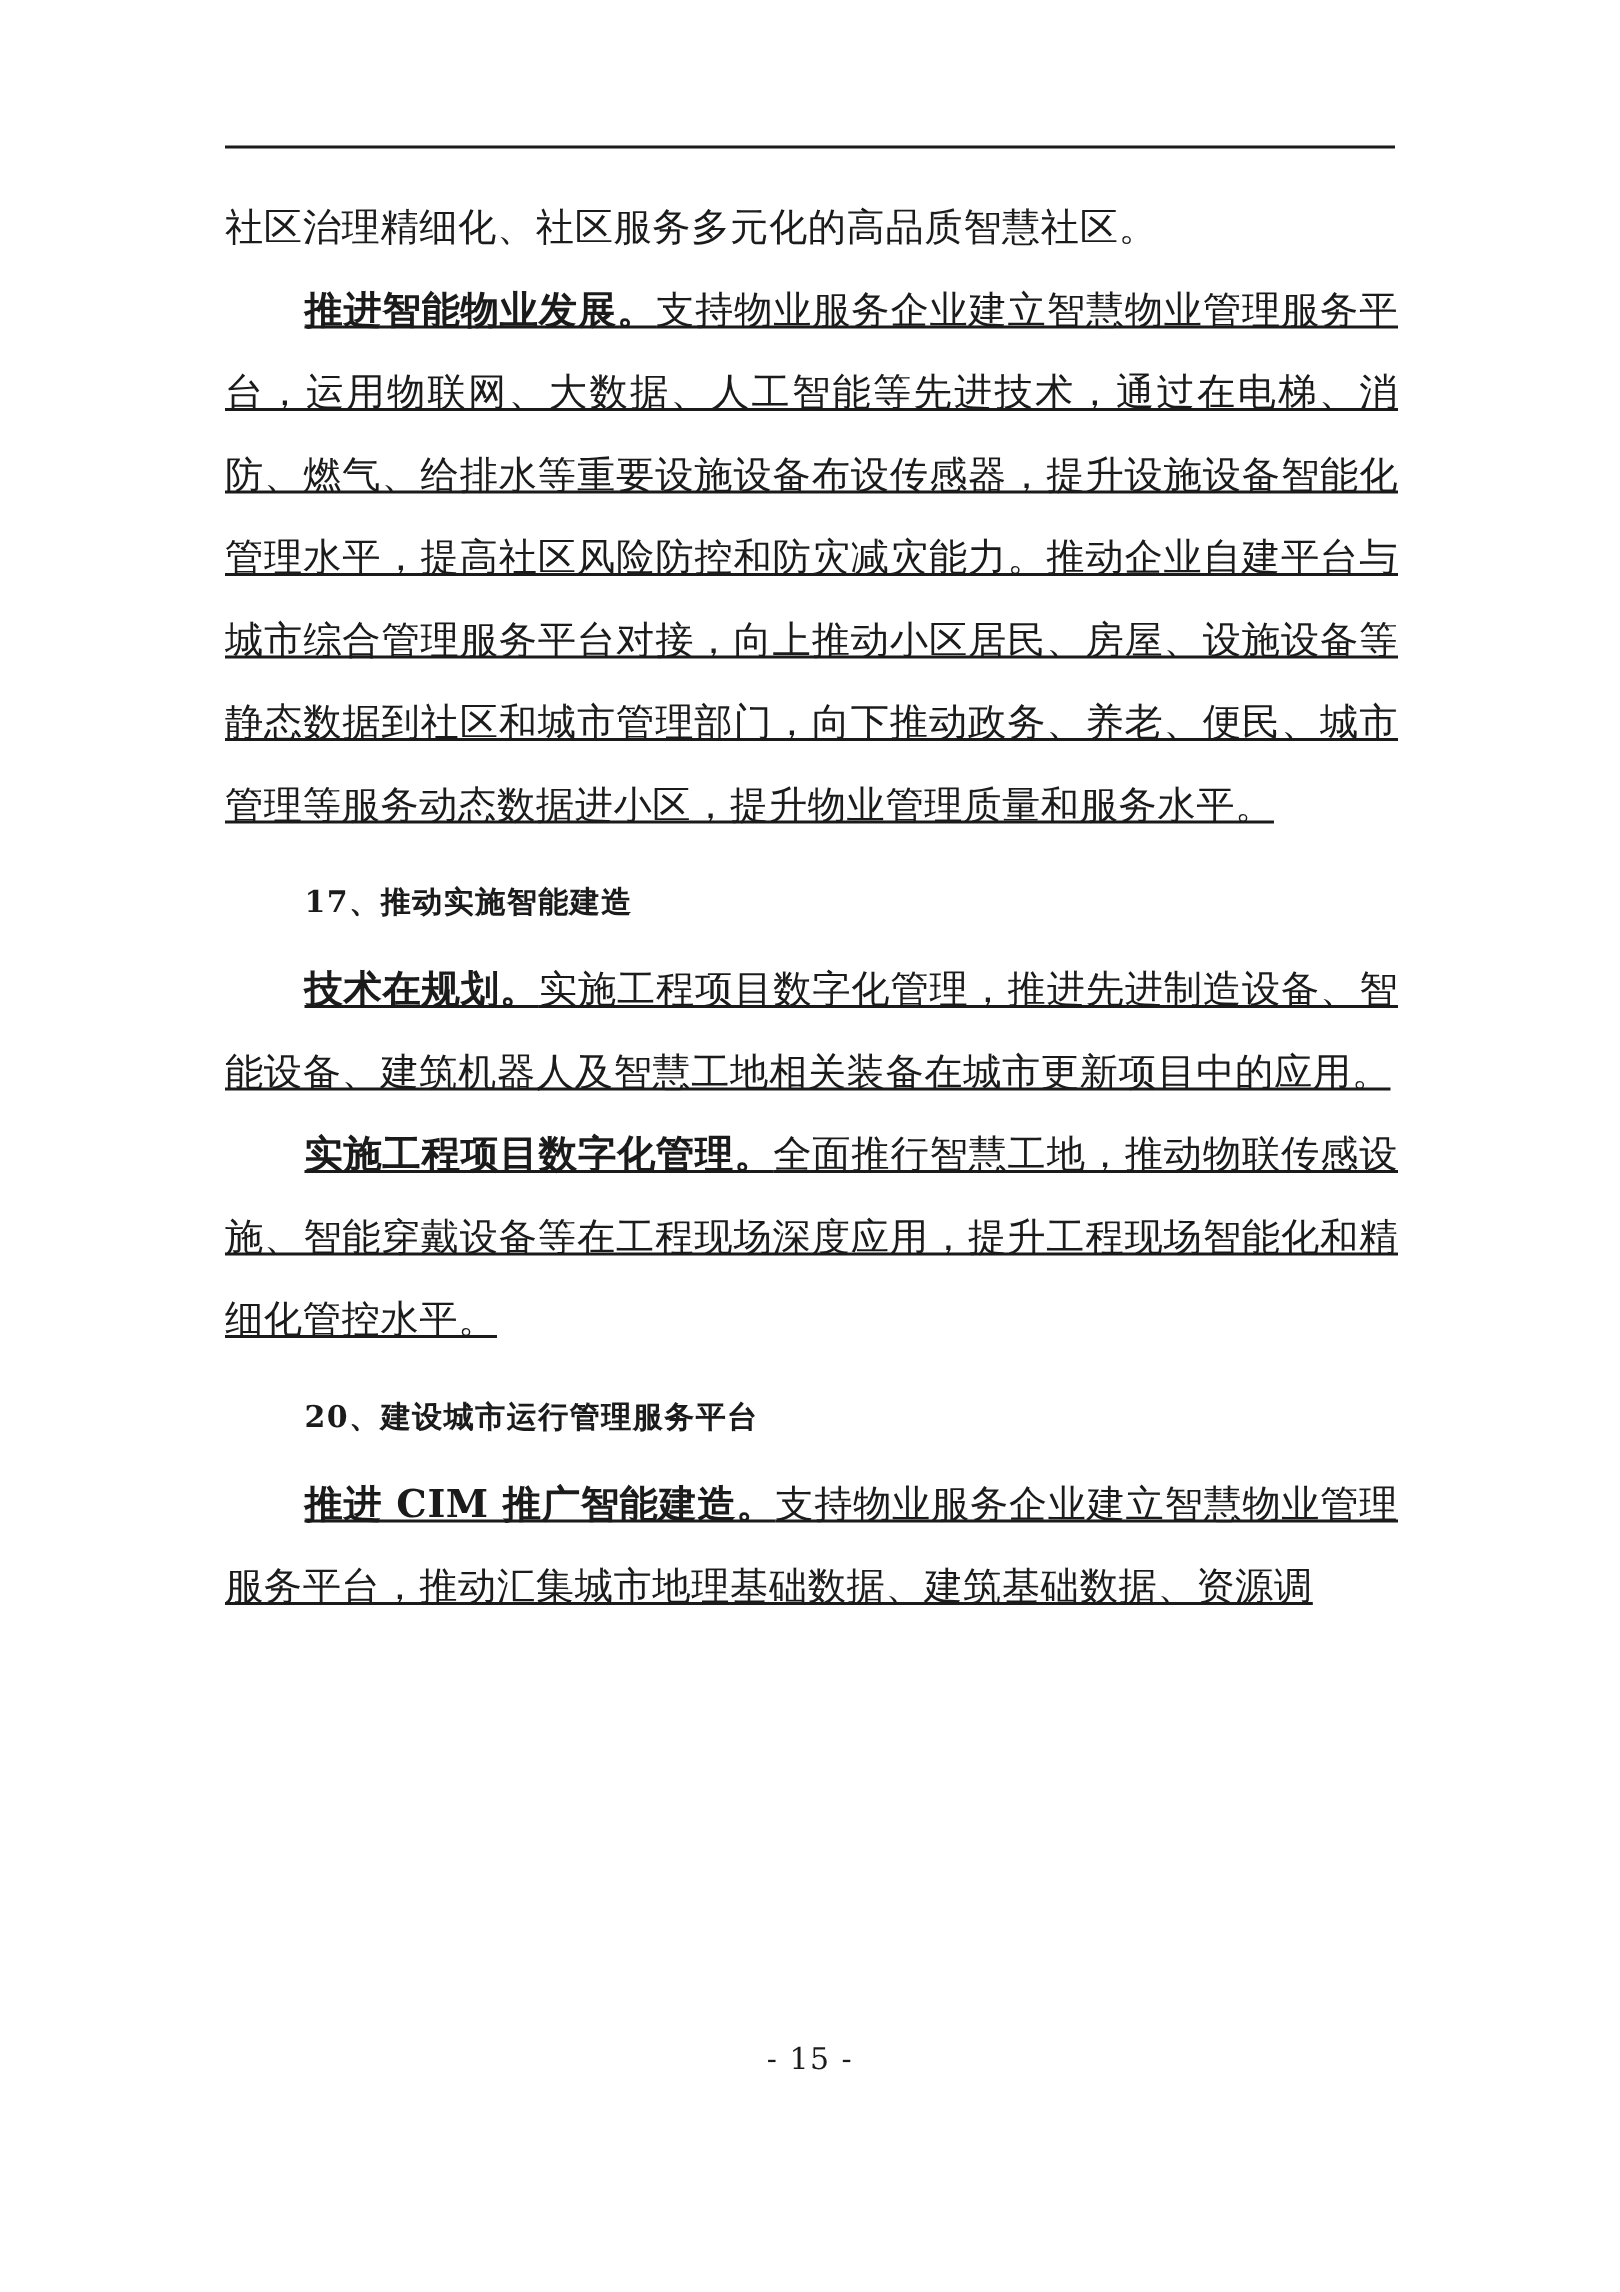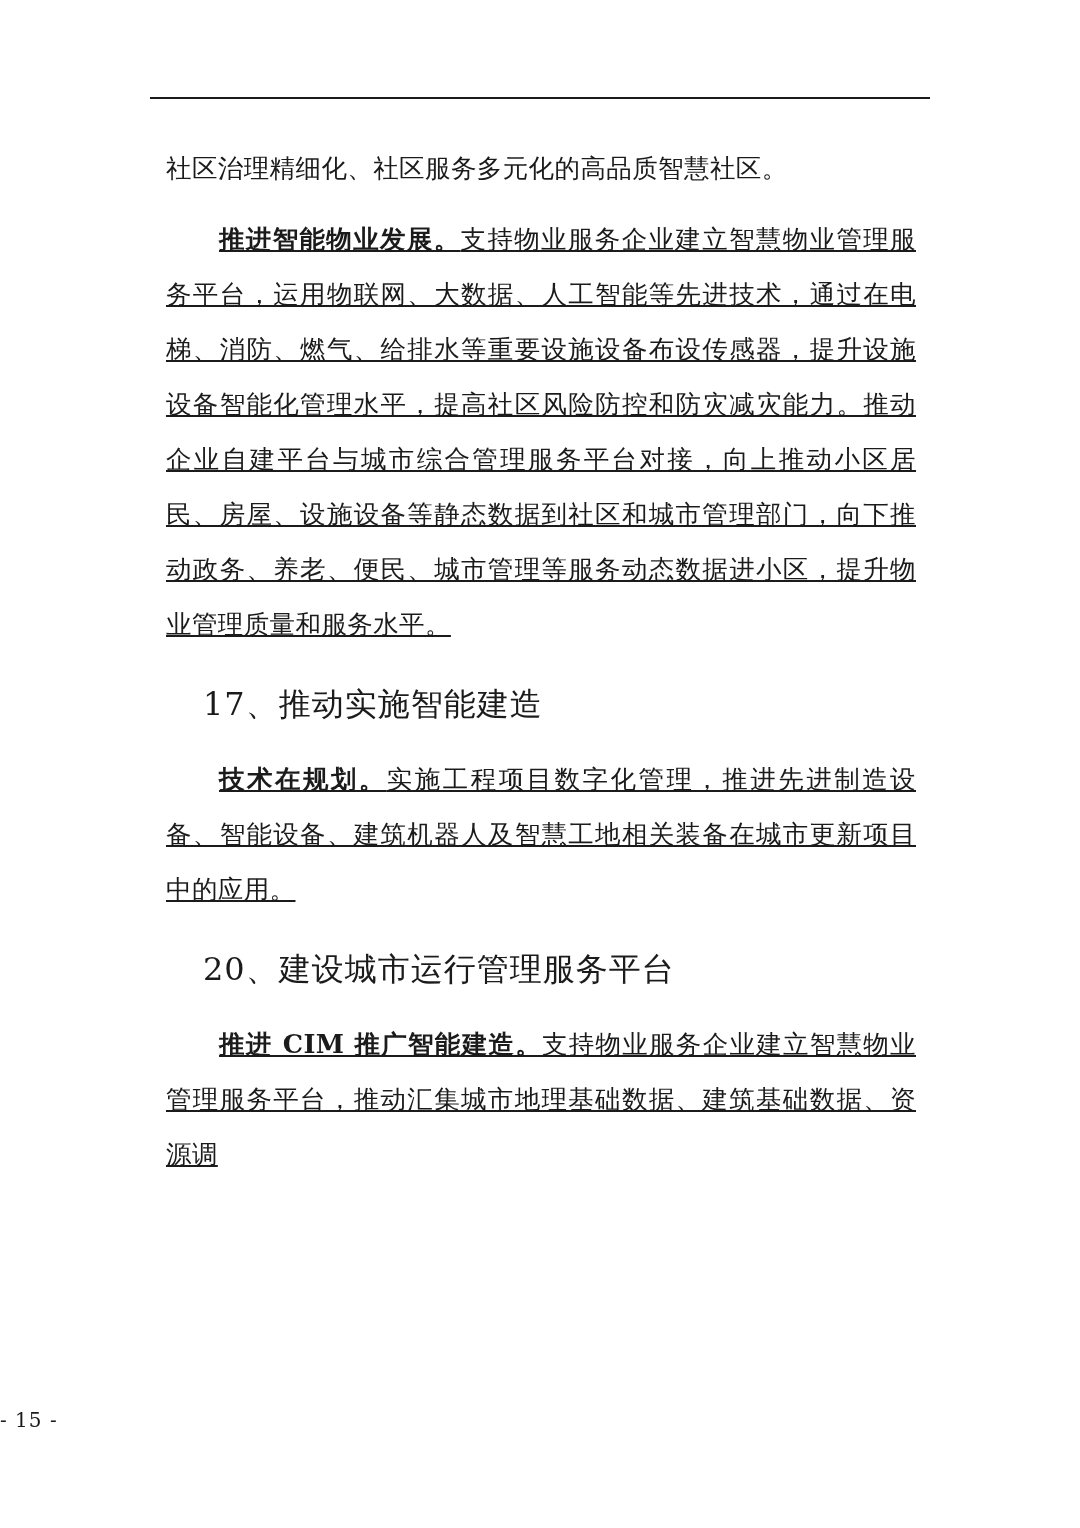--- a/index.html
+++ b/index.html
@@ -31,50 +31,50 @@
     height: 0;
     border-top: 2px solid #1b1b1b;
   }
   .content {
     position: absolute;
     left: 150px;
     top: 125px;
     width: 782px;
   }
   p {
-    margin: 16px;
+    margin: 0;
     font-size: 25.5px;
     line-height: 55px;
     text-align: justify;
     text-justify: inter-ideograph;
     letter-spacing: 0.4px;
   }
   p.indent {
     text-indent: 53px;
     text-decoration: underline;
   }
   .lead {
     font-weight: bold;
     font-family: "DejaVu Serif", "Liberation Serif", serif;
   }
   h2 {
     margin: 0;
-    font-size: 32px;
+    font-size: 20px;
     line-height: 64px;
-    font-weight: normal;
+    font-weight: bold;
     text-indent: 53px;
     letter-spacing: 1px;
   }
   .gap-sm { height: 4px; }
   .footer {
     position: absolute;
     left: 0;
-    top: 1408px;
+    top: 1360px;
     width: 1080px;
-    text-align: left;
+    text-align: center;
     font-size: 20px;
     letter-spacing: 1px;
     color: #1b1b1b;
   }
 </style>
 </head>
 <body>
 
 <div class="page">
 
@@ -92,20 +92,23 @@
 
     <div class="gap-sm"></div>
 
     <h2>17、推动实施智能建造</h2>
 
     <p class="indent">
       <span class="lead">技术在规划。</span><span>实施工程项目数字化管理，推进先进制造设备、智能设备、建筑机器人及智慧工地相关装备在城市更新项目中的应用。</span>
     </p>
 
 
+    <p class="indent">
+      <span class="lead">实施工程项目数字化管理。</span><span>全面推行智慧工地，推动物联传感设施、智能穿戴设备等在工程现场深度应用，提升工程现场智能化和精细化管控水平。</span>
+    </p>
 
     <div class="gap-sm"></div>
 
     <h2>20、建设城市运行管理服务平台</h2>
 
     <p class="indent">
       <span class="lead">推进 CIM 推广智能建造。</span><span>支持物业服务企业建立智慧物业管理服务平台，推动汇集城市地理基础数据、建筑基础数据、资源调</span>
     </p>
 
   </div>

